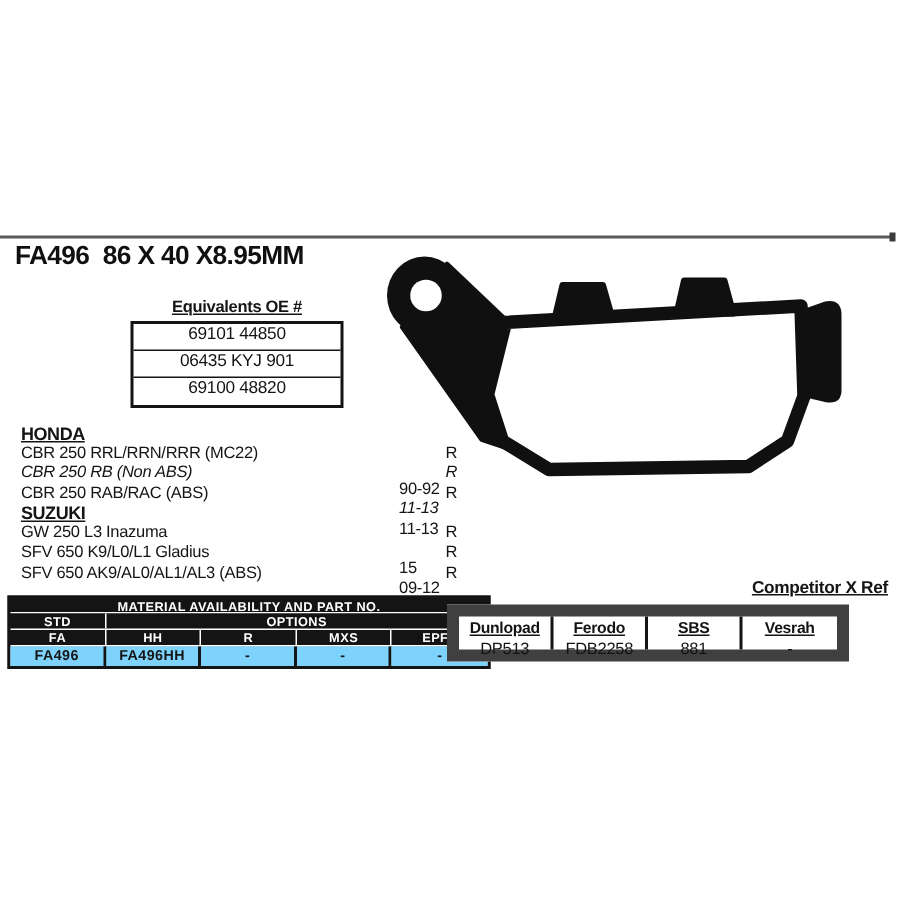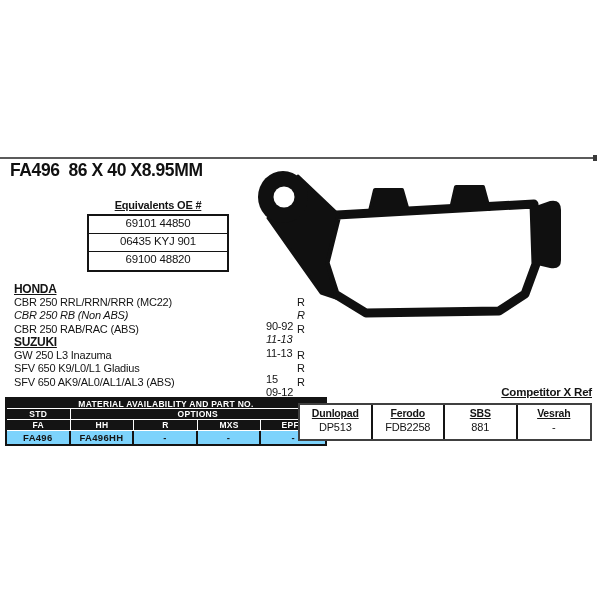--- a/index.html
+++ b/index.html
@@ -43,22 +43,22 @@
   .mat-cell:last-child { border-right:none; }
   .w1 { width:20%; } .w4 { width:80%; }
   .mat-row.vals { background:#fff; }
   .mat-row.vals .mat-cell { height:13px; line-height:13px; color:#141414; font-size:9.5px;
                             border-right:2px solid #141414; background:#7dd3fc; }
   .mat-row.vals .mat-cell:last-child { border-right:none; }
 
   
   .comp-title { position:absolute; left:298px; top:386px; width:294px; text-align:right;
                 font-size:11.5px; font-weight:bold; text-decoration:underline; letter-spacing:-0.2px; }
-  .comp-table { position:absolute; left:298px; top:403px; width:294px; height:38px;
-                border:2px solid #404040; display:flex; background:#fff; }
+  .comp-table { position:absolute; left:298px; top:403px; width:268px; height:38px;
+                border:8px solid #404040; display:flex; background:#fff; }
   .comp-col { width:25%; border-right:2px solid #141414; text-align:center; }
   .comp-col:last-child { border-right:none; }
   .comp-head { font-size:10.5px; font-weight:bold; text-decoration:underline; margin-top:2px;
                letter-spacing:-0.2px; }
   .comp-val { font-size:11px; margin-top:2px; letter-spacing:-0.2px; }
 
   
   .pad-svg { position:absolute; left:253px; top:167px; }
 </style>
 </head>

